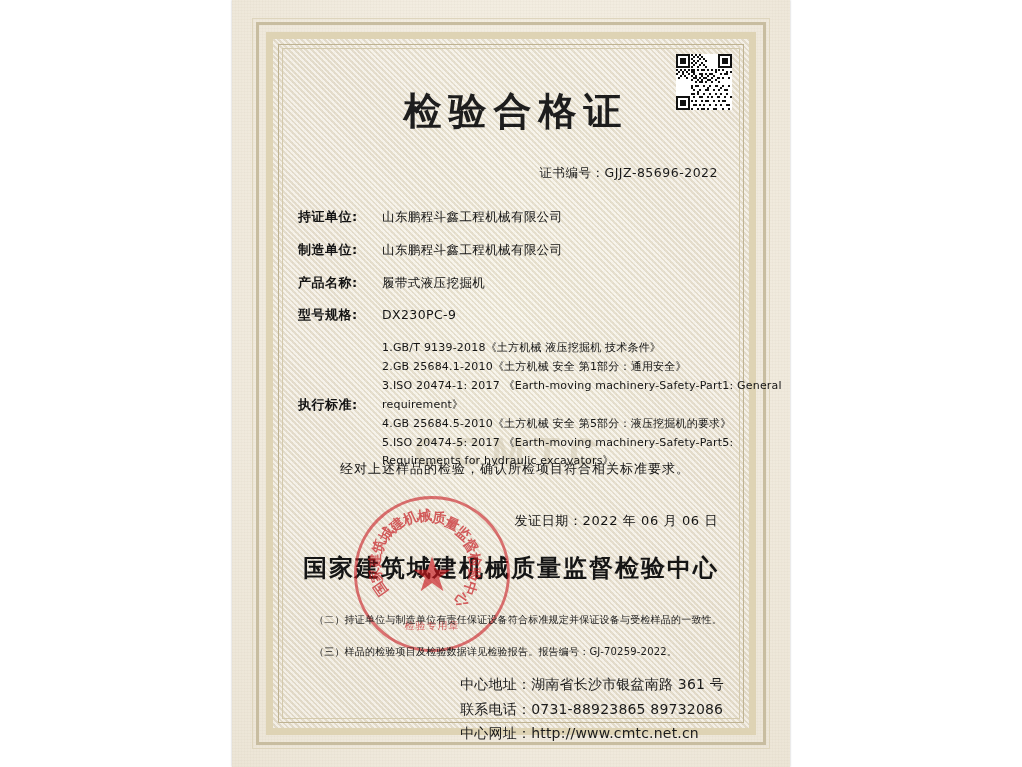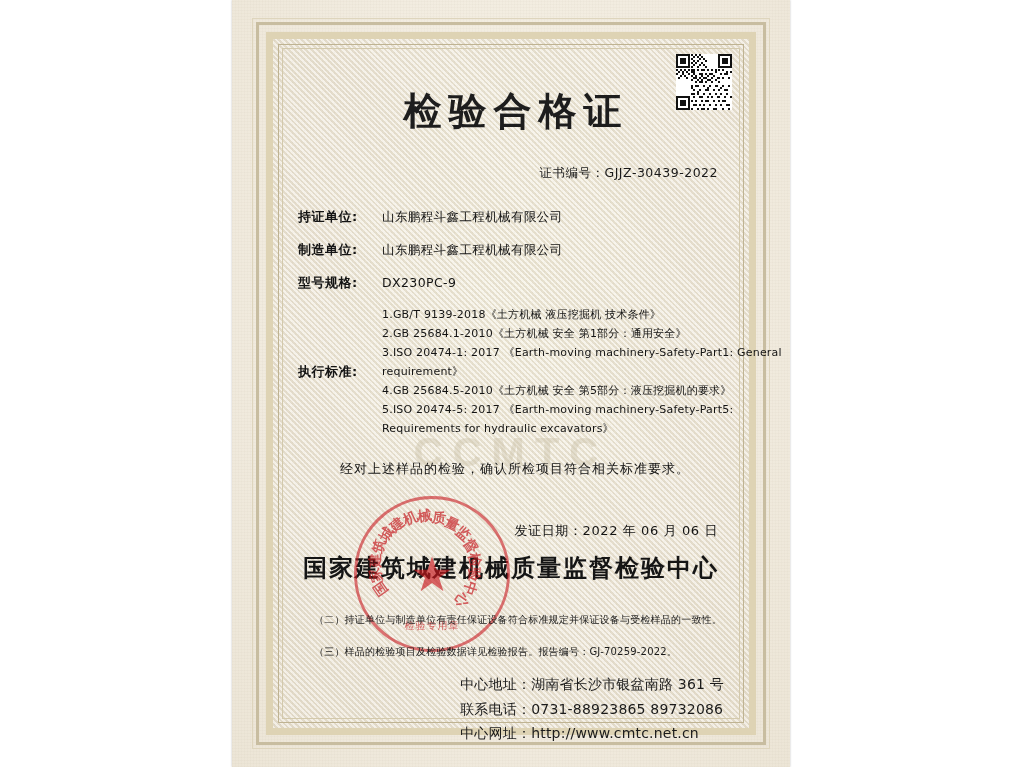--- a/index.html
+++ b/index.html
@@ -187,21 +187,20 @@
   }
 
   .issue-date {
     position: absolute;
     right: 72px;
     top: 512px;
     font-size: 13px;
     color: #141414;
     font-family: "DejaVu Sans", sans-serif;
     letter-spacing: 0.6px;
-    margin-top: 10px;
   }
 
   .issuer {
     position: absolute;
     left: 0;
     right: 0;
     top: 552px;
     text-align: center;
     font-size: 24px;
     color: #151515;
@@ -445,31 +444,35 @@
             <rect x="11" y="19" width="1" height="1"></rect>
             <rect x="16" y="17" width="1" height="1"></rect>
             <rect x="23" y="17" width="1" height="1"></rect>
         </g>
       </svg>
     </div>
 
     <div class="title">检验合格证</div>
 
     <div class="cert-no">
-      <span>证书编号：</span><span>GJJZ-30439-2022</span>
+      <span>证书编号：</span><span>GJJZ-85696-2022</span>
     </div>
 
     <div class="fields">
       <div class="row">
         <div class="label">持证单位:</div>
         <div class="value">山东鹏程斗鑫工程机械有限公司</div>
       </div>
       <div class="row">
         <div class="label">制造单位:</div>
         <div class="value">山东鹏程斗鑫工程机械有限公司</div>
+      </div>
+      <div class="row">
+        <div class="label">产品名称:</div>
+        <div class="value">履带式液压挖掘机</div>
       </div>
       <div class="row">
         <div class="label">型号规格:</div>
         <div class="value">DX230PC-9</div>
       </div>
 
       <div class="row std">
         <div class="label">执行标准:</div>
         <div class="std-list">
           <div>1.GB/T 9139-2018《土方机械 液压挖掘机 技术条件》</div>

